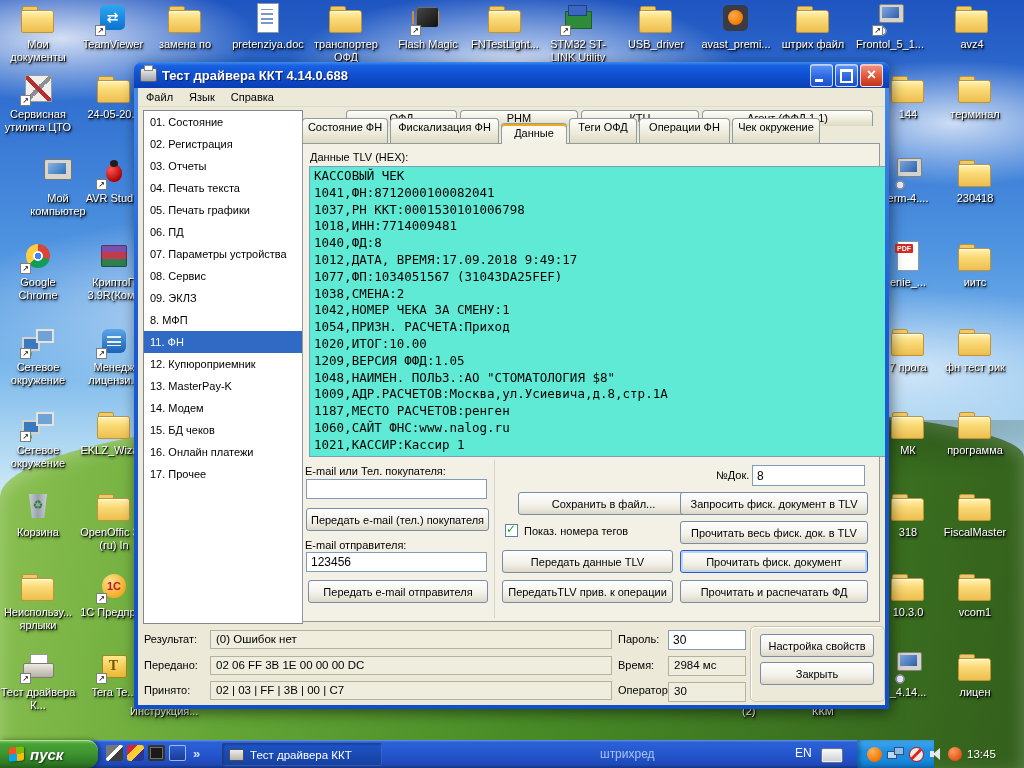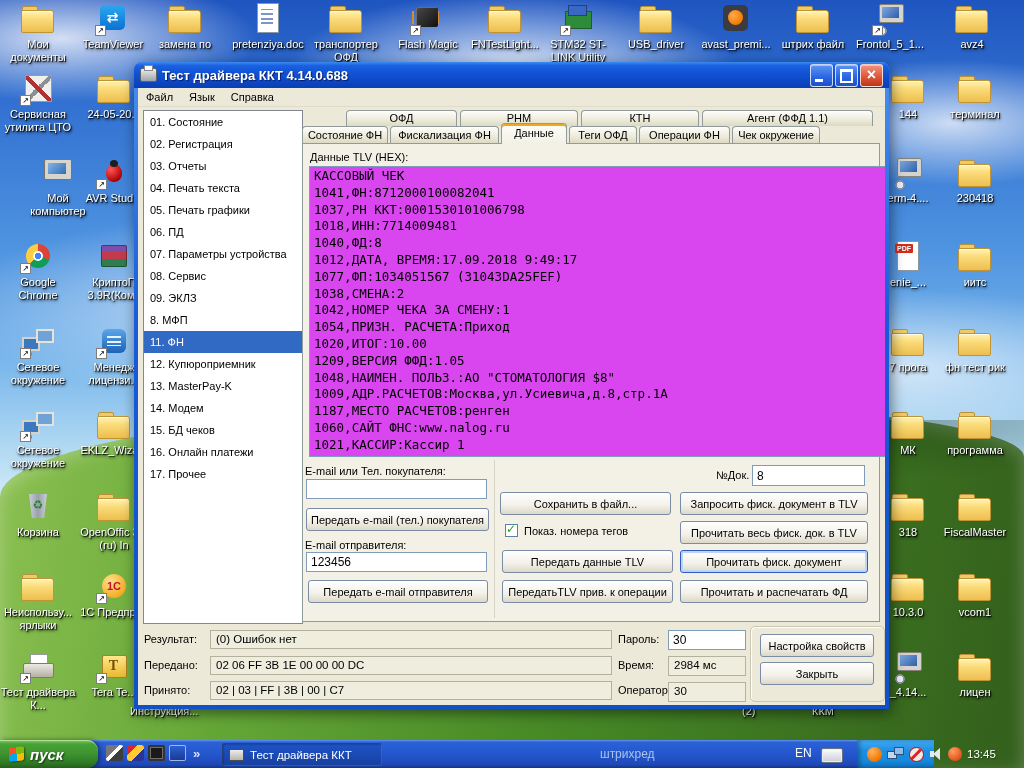--- a/index.html
+++ b/index.html
@@ -135,28 +135,28 @@
   .menu-item{padding:2px 8px;color:#000;}
   .sidelist{position:absolute;left:5px;top:22px;width:158px;height:512px;background:#fff;
     border:1px solid #828790;font-size:11px;overflow:hidden;}
   .side-item{height:22px;line-height:22px;padding-left:6px;white-space:nowrap;color:#000;}
   .side-item.sel{background:#316AC5;color:#fff;}
   .tabrow1{position:absolute;left:164px;top:22px;height:16px;display:flex;gap:3px;margin-left:44px;}
   .tabrow2{position:absolute;left:164px;top:37px;height:18px;display:flex;gap:2px;align-items:flex-end;z-index:2;}
   .tab{box-sizing:border-box;height:16px;line-height:14px;text-align:center;font-size:11px;
     background:linear-gradient(180deg,#FEFEFC,#ECEAD9 60%,#DDD9C4);
     border:1px solid #919B9C;border-bottom:none;border-radius:4px 4px 0 0;color:#000;white-space:nowrap;overflow:hidden;}
-  .tabrow2 .tab{height:17px;line-height:16px;}
+  .tabrow2 .tab{height:25px;line-height:16px;}
   .tabrow2 .tab.active{height:21px;line-height:19px;margin-bottom:-1px;
     background:linear-gradient(180deg,#FDFCF8,#F3F1E5);
     box-shadow:inset 0 2px 0 #F1A71E;z-index:3;}
   .tabpage{position:absolute;left:164px;top:55px;width:578px;height:479px;
     background:#F3F1E5;border:1px solid #919B9C;box-sizing:border-box;}
   .flabel{position:absolute;font-size:11px;color:#000;white-space:nowrap;}
-  .tlvbox{position:absolute;left:171px;top:78px;width:604px;height:291px;background:#d946ef;
+  .tlvbox{position:absolute;left:171px;top:78px;width:604px;height:291px;background:#5eead4;
     border:1px solid #7F9DB9;box-sizing:border-box;}
   .tlv{margin:0;padding:1px 4px;font:12.5px/16.8px "DejaVu Sans Mono",monospace;color:#000;
     width:545px;height:285px;overflow:hidden;white-space:pre;}
   .vscroll{position:absolute;right:0;top:0;bottom:0;width:17px;background:#F0EFE7;border-left:1px solid #DDD9C8;}
   .sbtn{position:absolute;left:0;width:16px;height:16px;text-align:center;font-size:8px;line-height:16px;
     color:#4D6185;background:linear-gradient(180deg,#F6F9FF,#BDD3F5);border:1px solid #9EB6DC;
     border-radius:2px;box-sizing:border-box;}
   .sbtn.up{top:0;} .sbtn.down{bottom:0;}
   .sthumb{position:absolute;left:0;top:17px;width:16px;height:112px;border-radius:2px;box-sizing:border-box;
     background:linear-gradient(90deg,#D7E5FB,#AECBF7 50%,#8FB4EF);border:1px solid #7A9CDC;}
@@ -523,21 +523,21 @@
       <div class="flabel" style="left:167px;top:451px;">E-mail отправителя:</div>
       <input class="xinput" style="left: 168px; top: 464px; width: 181px;" value="123456">
       <button class="xbtn" style="left:170px;top:492px;width:180px;">Передать e-mail отправителя</button>
 
       <div class="vdiv" style="left:356px;top:372px;height:158px;"></div>
 
       <div class="flabel" style="left:578px;top:381px;">№Док.</div>
       <input class="xinput" style="left: 614px; top: 377px; width: 113px; height: 21px;" value="8">
 
       <div id="action-buttons">
-          <button class="xbtn" style="left: 362px; top: 404px; width: 171px;">Сохранить в файл...</button>
+          <button class="xbtn" style="left: 380px; top: 404px; width: 171px;">Сохранить в файл...</button>
           <button class="xbtn" style="left: 364px; top: 462px; width: 171px;">Передать данные TLV</button>
           <button class="xbtn" style="left: 364px; top: 492px; width: 171px;">ПередатьTLV прив. к операции</button>
           <button class="xbtn" style="left: 542px; top: 404px; width: 188px;">Запросить фиск. документ в TLV</button>
           <button class="xbtn" style="left: 542px; top: 433px; width: 188px;">Прочитать весь фиск. док. в TLV</button>
           <button class="xbtn focus" style="left: 542px; top: 462px; width: 188px;">Прочитать фиск. документ</button>
           <button class="xbtn" style="left: 542px; top: 492px; width: 188px;">Прочитать и распечатать ФД</button>
         </div>
       <div class="cb checked" id="tags-checkbox" style="left:367px;top:436px;"></div>
       <div class="flabel" style="left:386px;top:437px;">Показ. номера тегов</div>
 

